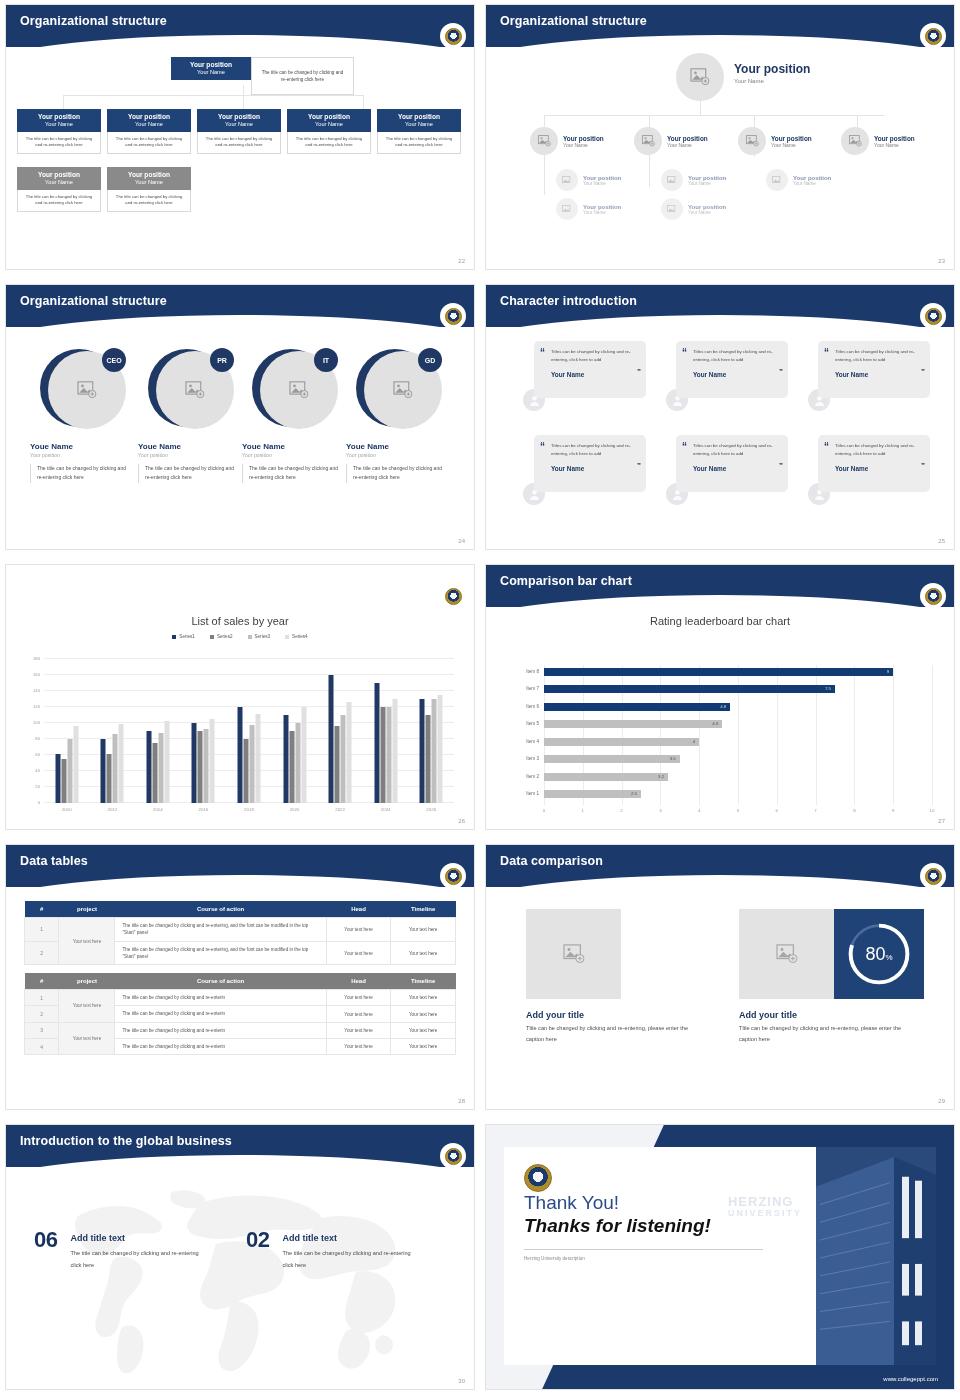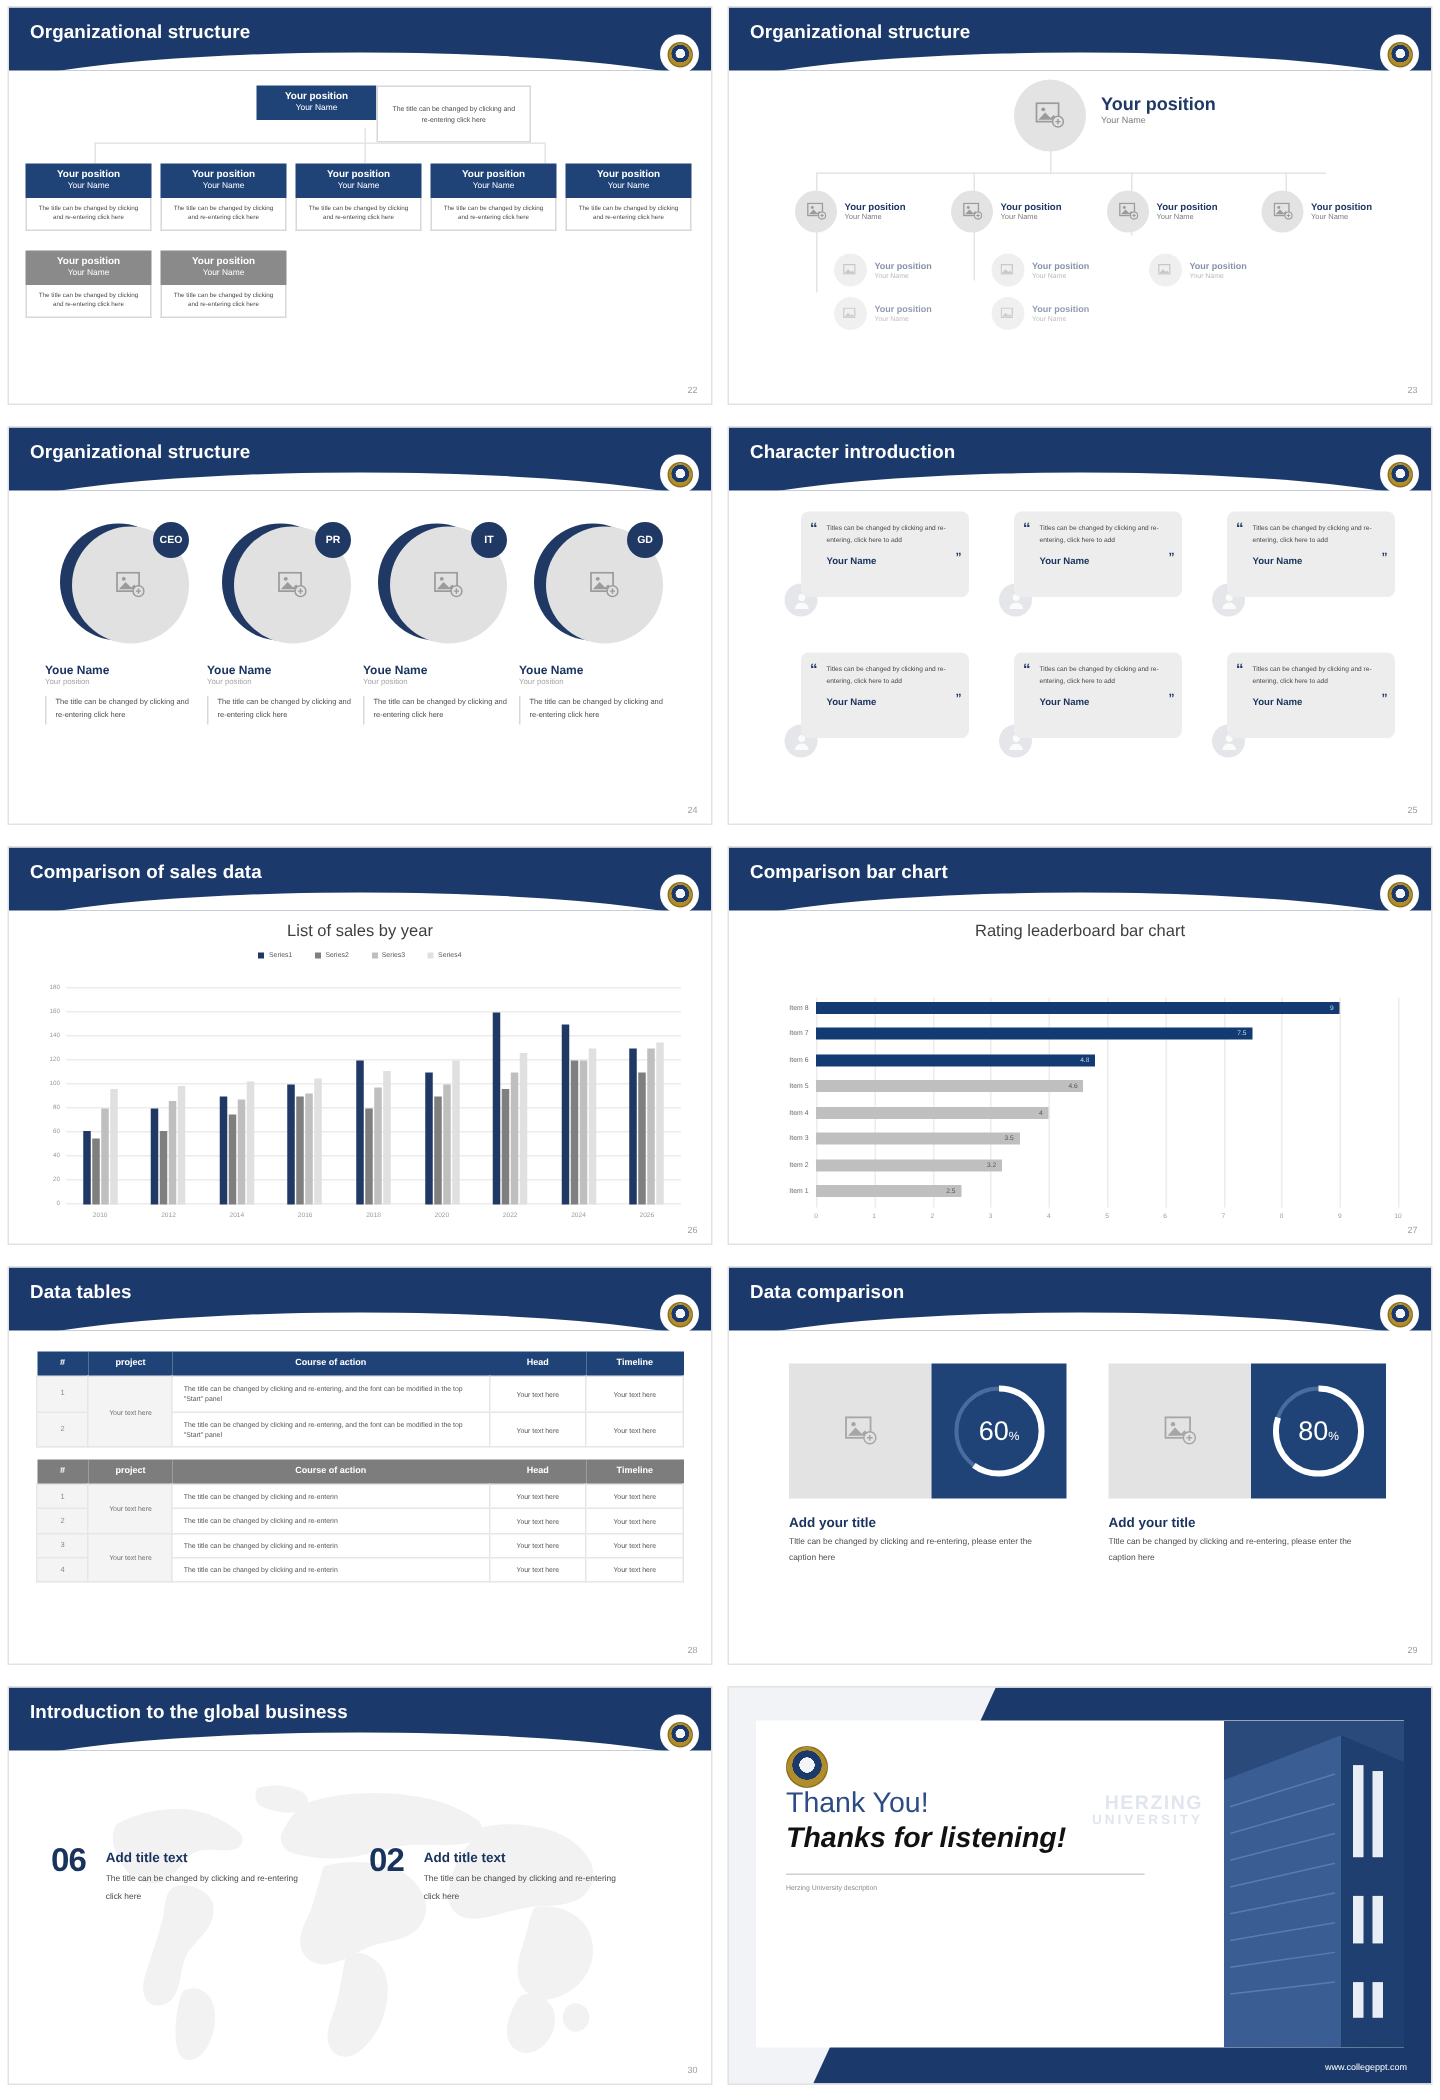--- a/index.html
+++ b/index.html
@@ -191,21 +191,21 @@
   }
   .ty-left { flex:1 1 auto; padding:17px 20px; position:relative; }
   .ty-right { width:120px; position:relative; background:linear-gradient(140deg,#eef1f7,#c9d4e6 45%,#21406e); }
   .ty-seal { width:28px; height:28px; border-radius:50%;
     background: radial-gradient(circle at 50% 45%, #f3f4f8 0 26%, #1b3a6b 27% 50%, #b08d2b 51% 100%);
     border:1px solid #8d6f1f; }
   .ty-h1 { font-size:19px; color:#2c4c86; font-weight:normal; }
   .ty-h2 { font-size:19px; color:#111; font-weight:bold; margin-top:1px;font-style:italic; }
   .ty-rule { height:1px; background:#cfcfcf; margin:12px 0 6px; width:88%; }
   .ty-note { font-size:4.6px; color:#8b8b8b; }
-  .ty-wm { position:absolute; right:14px; top:48px; color:#dbe1ec; font-size:13px; font-weight:bold; letter-spacing:1px; opacity:.85; line-height:1.05; text-align:right; }
+  .ty-wm { position:absolute; right:14px; top:48px; color:#dbe1ec; font-size:13px; font-weight:bold; letter-spacing:1px; opacity:.85; line-height:1.05; text-align:left; }
   .ty-url { position:absolute; right:16px; bottom:7px; color:#fff; font-size:6px; }
 </style>
 </head>
 <body>
 
 <div class="deck">
 
   <div class="slide">
     <div class="hdr">
       <div class="hdr-title">Organizational structure</div>
@@ -612,23 +612,20 @@
         <span class="qmark" style="left:6px;top:6px;">“</span>
         <span class="qmark" style="right:5px;top:26px;font-size:8px;">”</span>
         <div class="qtext">Titles can be changed by clicking and re-entering, click here to add</div>
         <div class="qname">Your Name</div>
       </div>
     </div>
     <div class="pgnum">25</div>
   </div>
 
   <div class="slide">
-    <div class="hdr">
-      <div class="hdr-title">Comparison of sales data</div>
-    </div>
     <div class="seal">
         <div class="seal-inner"></div>
       </div>
     <div class="canvas">
       <div class="chart-title">List of sales by year</div>
       <div class="legend" id="legend-sales">
           <div class="legend-item">
             <span class="legend-swatch" style="background: rgb(31, 56, 100);"></span>
             <span>Series1</span>
           </div>
@@ -934,27 +931,20 @@
         <div style="display:flex;">
           <div class="dc-img">
             <svg width="22" height="20" viewBox="0 0 24 22">
                 <rect x="1" y="1" width="18" height="15" fill="none" stroke="#a6a6a6" stroke-width="1.3"></rect>
                 <circle cx="6.5" cy="6" r="1.6" fill="#a6a6a6"></circle>
                 <path d="M2.5 14.5 L8 8.5 L12.5 13 L15 10.5 L18 14.5 Z" fill="#a6a6a6"></path>
                 <circle cx="18.5" cy="16" r="4.4" fill="#e3e3e3" stroke="#a6a6a6" stroke-width="1.1"></circle>
                 <path d="M16.4 16h4.2M18.5 13.9v4.2" stroke="#a6a6a6" stroke-width="1.1"></path>
               </svg>
           </div>
-          <div class="dc-val">
-            <svg class="ring" viewBox="0 0 100 100">
-              <circle cx="50" cy="50" r="43" fill="none" stroke="#4a6b9e" stroke-width="4"></circle>
-              <circle cx="50" cy="50" r="43" fill="none" stroke="#ffffff" stroke-width="6" stroke-dasharray="162 270" stroke-linecap="butt" transform="rotate(-90 50 50)"></circle>
-            </svg>
-            <div class="dc-num"><span>60</span><small>%</small></div>
-          </div>
         </div>
         <div class="dc-title">Add your title</div>
         <div class="dc-sub" style="width:168px;">Tltle can be changed by clicking and re-entering, please enter the caption here</div>
       </div>
 
       <div style="position:absolute;left:253px;top:22px;">
         <div style="display:flex;">
           <div class="dc-img">
             <svg width="22" height="20" viewBox="0 0 24 22">
                 <rect x="1" y="1" width="18" height="15" fill="none" stroke="#a6a6a6" stroke-width="1.3"></rect>

